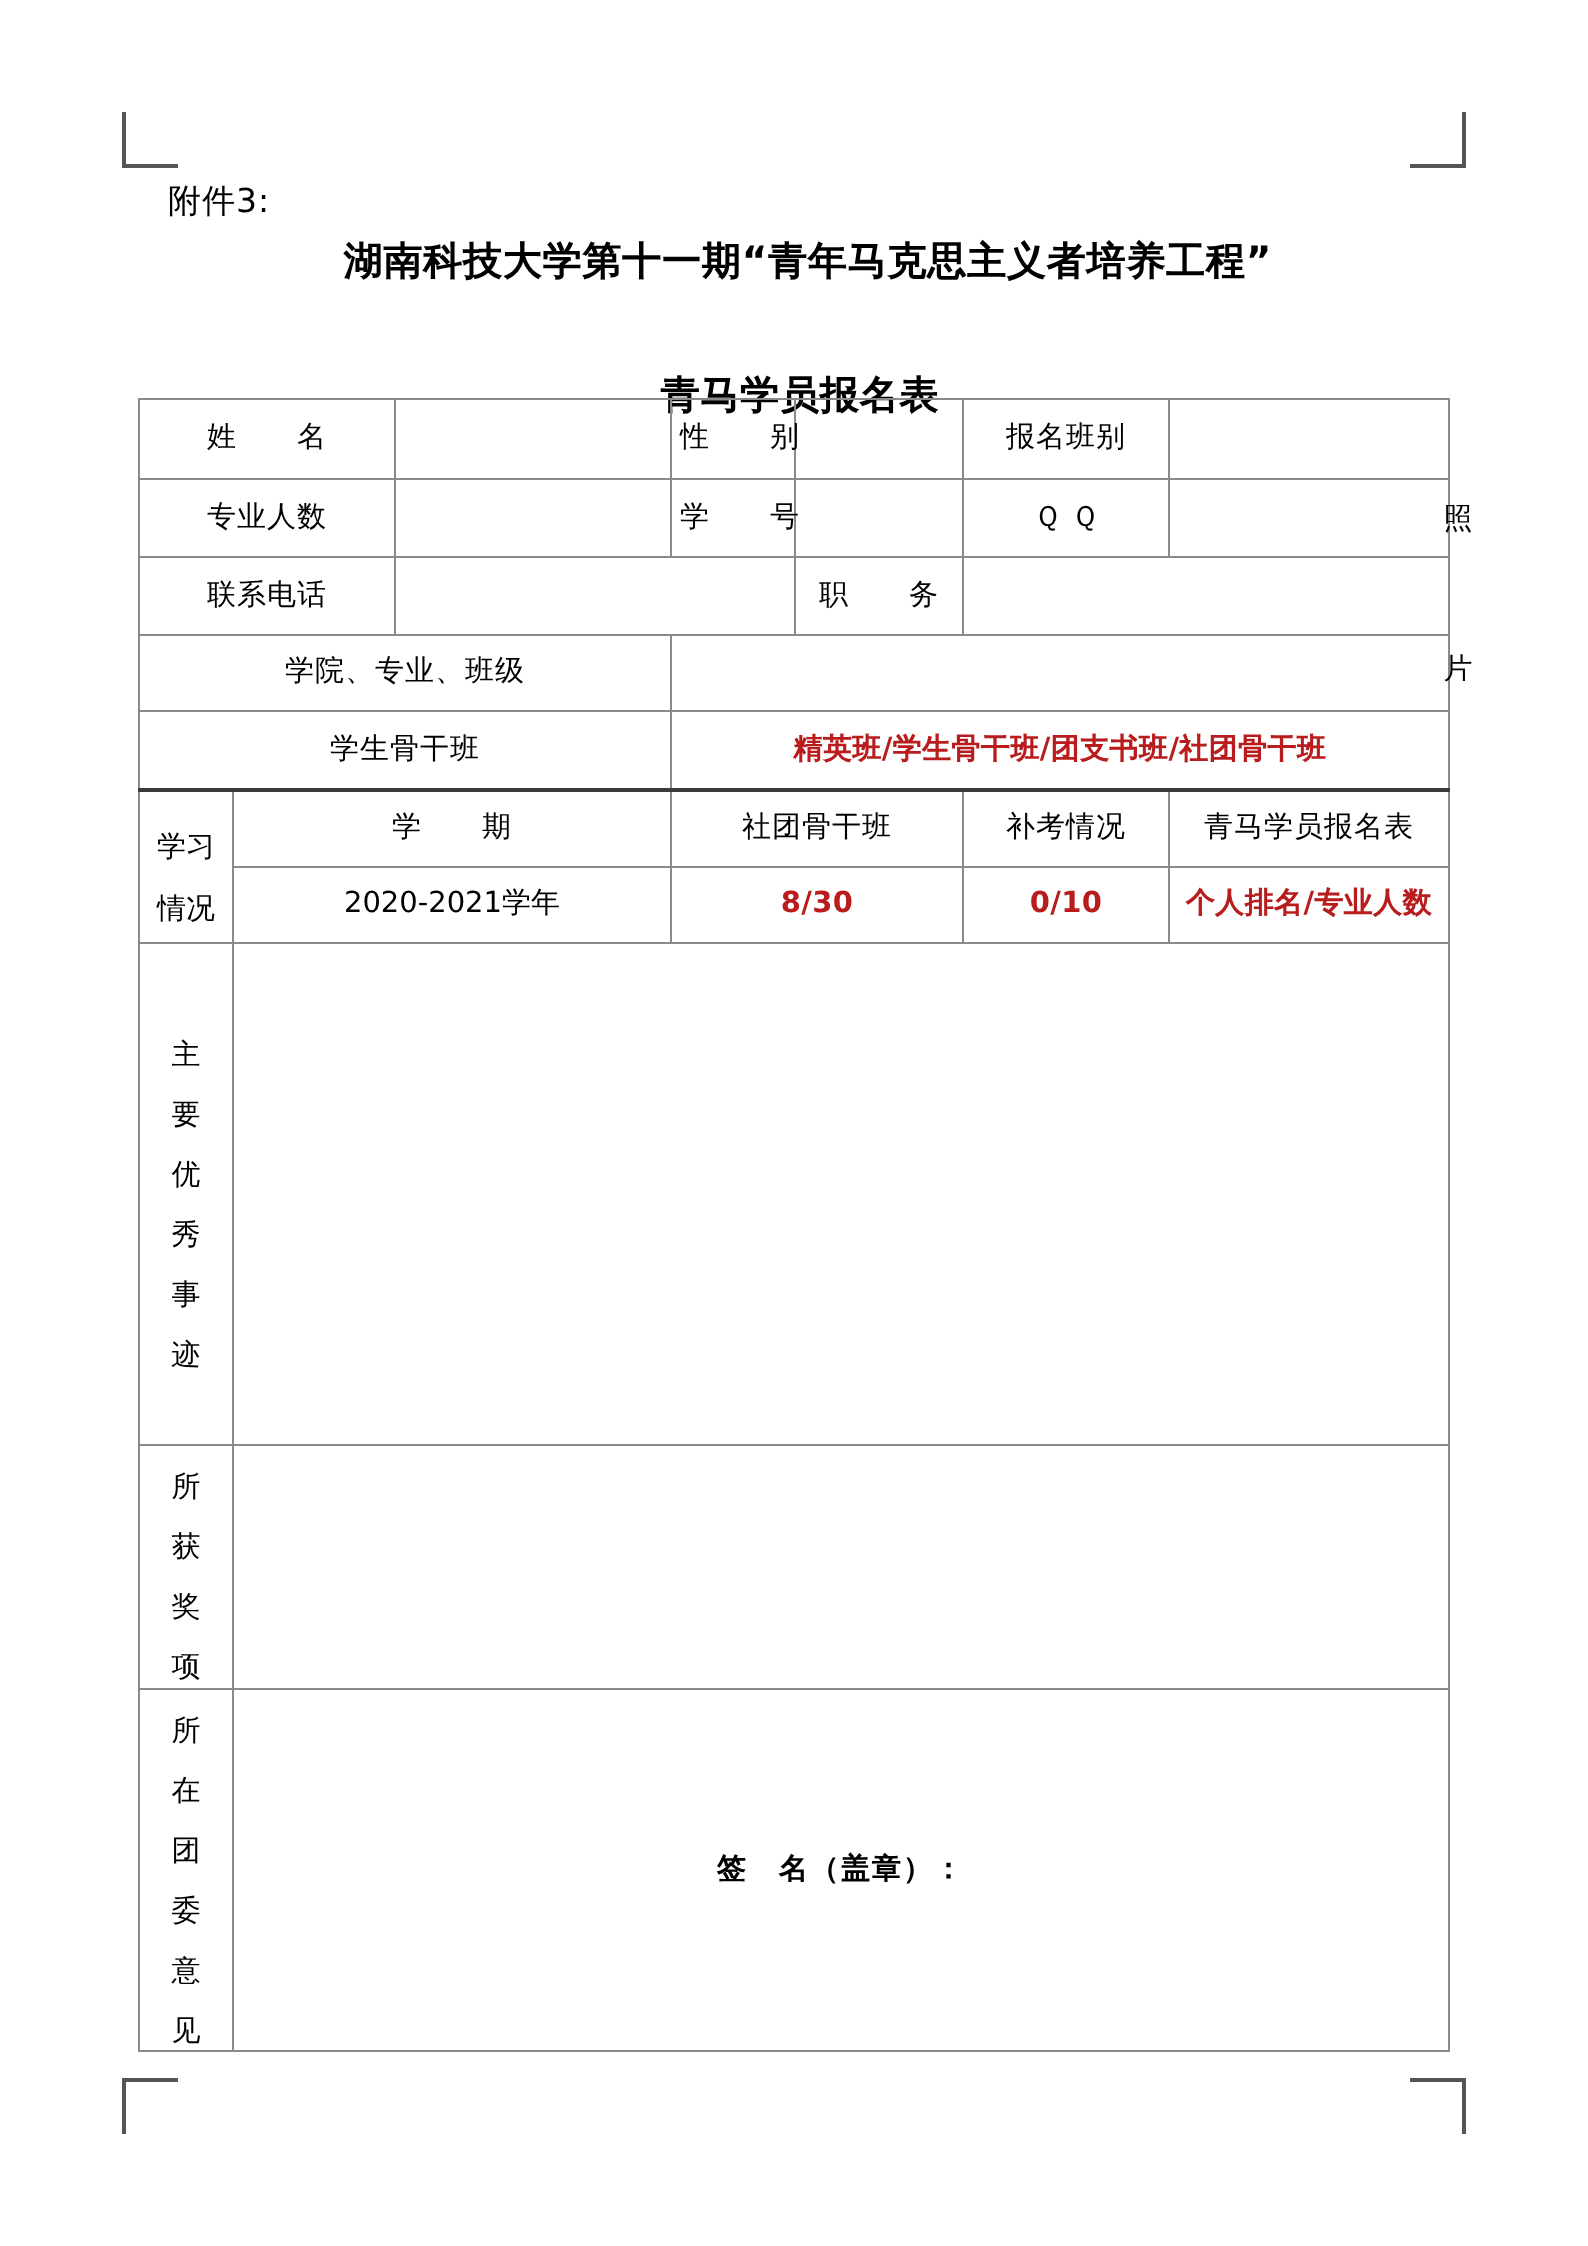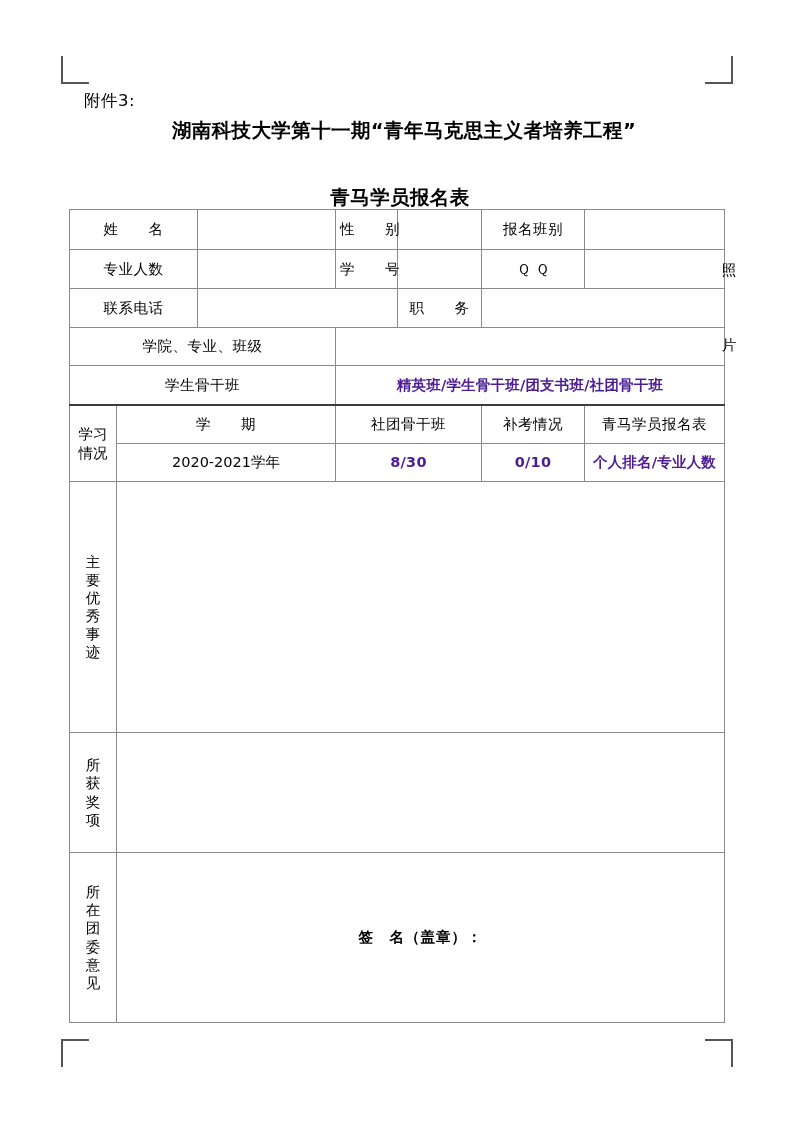--- a/index.html
+++ b/index.html
@@ -59,56 +59,56 @@
     font-weight: 600;
     letter-spacing: 0.4px;
     padding-left: 6px;
     box-sizing: border-box;
   }
 
   
   .form-table {
     position: absolute;
     left: 69px;
-    top: 209px;
+    top: 199px;
     width: 655px;
     border-collapse: collapse;
     table-layout: fixed;
     font-size: 14.5px;
   }
   .form-table td {
     border: 1px solid #8a8a8a;
     padding: 0 4px;
     text-align: center;
     vertical-align: middle;
     font-size: 14.5px;
     line-height: 1.25;
   }
   .lbl { letter-spacing: 0.5px; white-space: nowrap; }
-  .red { color: #4c1d95; font-weight: 600; letter-spacing: 0.2px; }
+  .red { color: #b91c1c; font-weight: 600; letter-spacing: 0.2px; }
   .thick-top { border-top: 2px solid #3b3b3b !important; }
 
   .photo-cell { font-size: 15px; }
   .photo-inner {
     display: flex;
     flex-direction: column;
     justify-content: space-around;
     align-items: center;
     height: 100%;
     min-height: 150px;
   }
   .photo-inner span { display: block; }
 
   
   .vert-label {
     font-size: 14.5px;
     line-height: 1.85;
     letter-spacing: 0;
   }
-  .vert-label .vchar { display: block; }
+  .vert-label .vchar { display: block; margin-top: 12px; }
 
   .sig-cell {
     text-align: right;
     vertical-align: bottom;
     padding: 0 88px 14px 0;
     font-size: 14.5px;
     font-weight: bold;
   }
   .sig-text { letter-spacing: 1px; white-space: nowrap; }
   .blank { }

